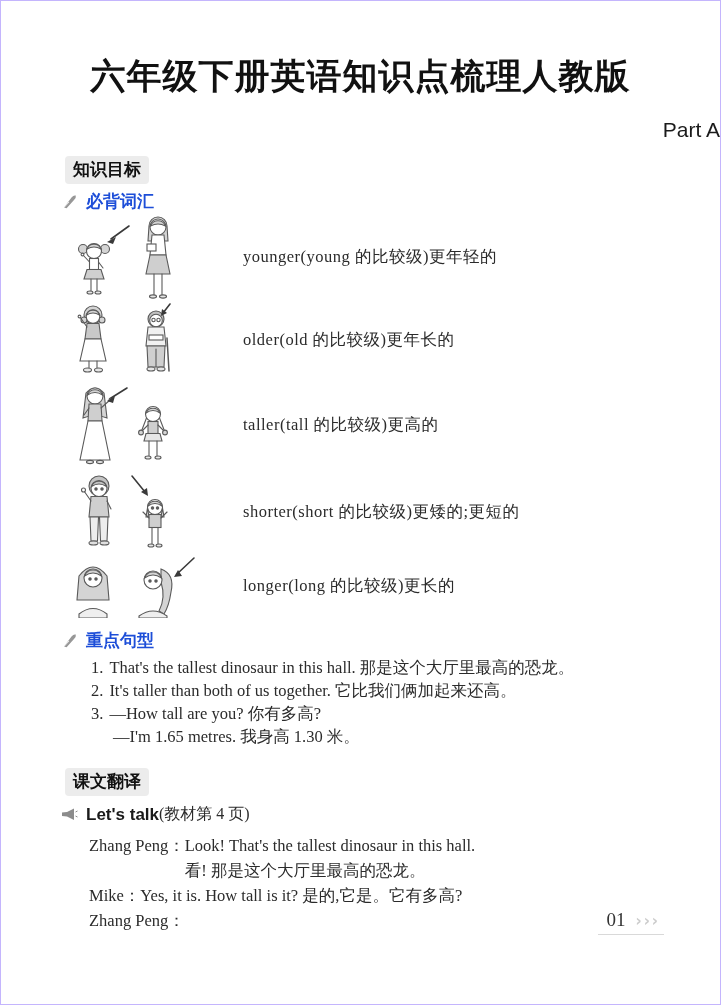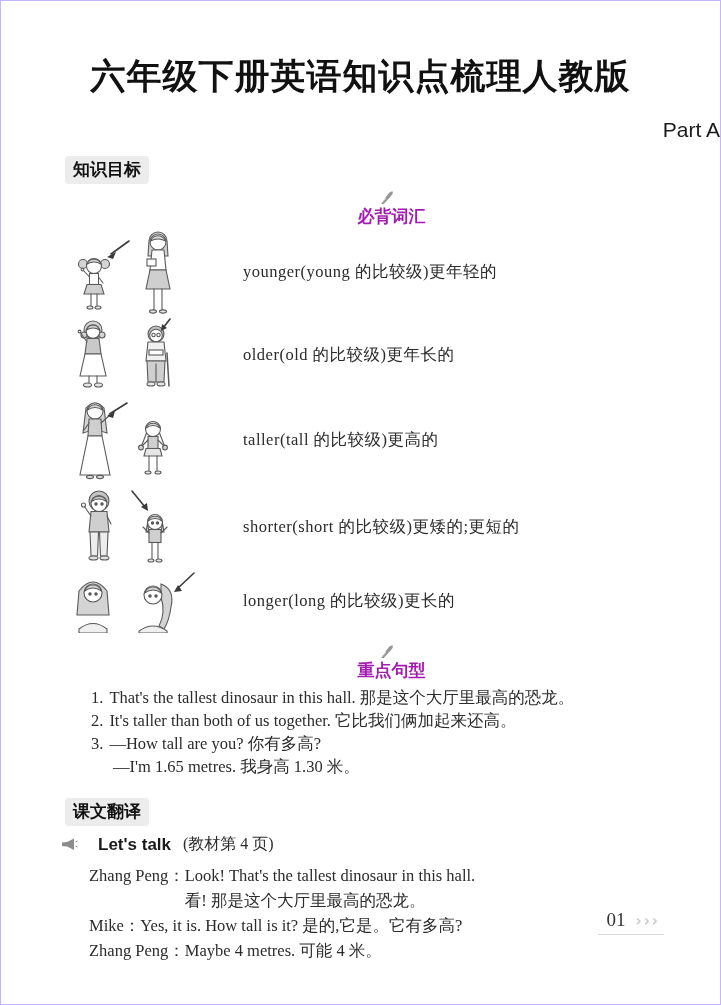--- a/index.html
+++ b/index.html
@@ -52,22 +52,21 @@
     border-radius:4px;
   }
   
   .subhead{
     display:flex;
     align-items:center;
     margin:6px 0 0 62px;
     font-family:"Liberation Sans", sans-serif;
     font-weight:bold;
     font-size:17px;
-    color:#a21caf;
-    flex-direction:column;
+    color:#1d4ed8;
   }
   .subhead .icon{margin-right:8px;display:inline-flex;}
   
   .vocab-row{
     display:flex;
     align-items:center;
     padding-left:52px;
   }
   .vocab-illu{
     width:190px;
@@ -87,21 +86,20 @@
     display:flex;
   }
   .sent .num{margin-right:6px;}
   .sent.cont{padding-left:22px;}
   
   .lets-talk{
     display:flex;
     align-items:center;
     margin:8px 0 0 60px;
     font-size:16px;
-    gap:12px;
   }
   .lets-talk .icon{margin-right:8px;display:inline-flex;}
   .lt-head{
     font-family:"Liberation Sans", sans-serif;
     font-weight:bold;
     font-size:17px;
     color:#1a1a1a;
   }
   .lt-suffix{
     font-size:16px;
@@ -388,21 +386,20 @@
         <div>Look! That's the tallest dinosaur in this hall.</div>
         <div>看! 那是这个大厅里最高的恐龙。</div>
       </span>
     </div>
     <div class="dia-row">
       <span class="dia-speaker">Mike：</span>
       <span class="dia-text">Yes, it is. How tall is it? 是的,它是。它有多高?</span>
     </div>
     <div class="dia-row">
       <span class="dia-speaker">Zhang Peng：</span>
-      <span class="dia-text">Maybe 4 metres. 可能 4 米。</span>
     </div>
   </div>
 
   <div class="footer">
     <span class="page-num">01</span>
     <span class="chevrons">›››</span>
   </div>
 
 </div>
 

